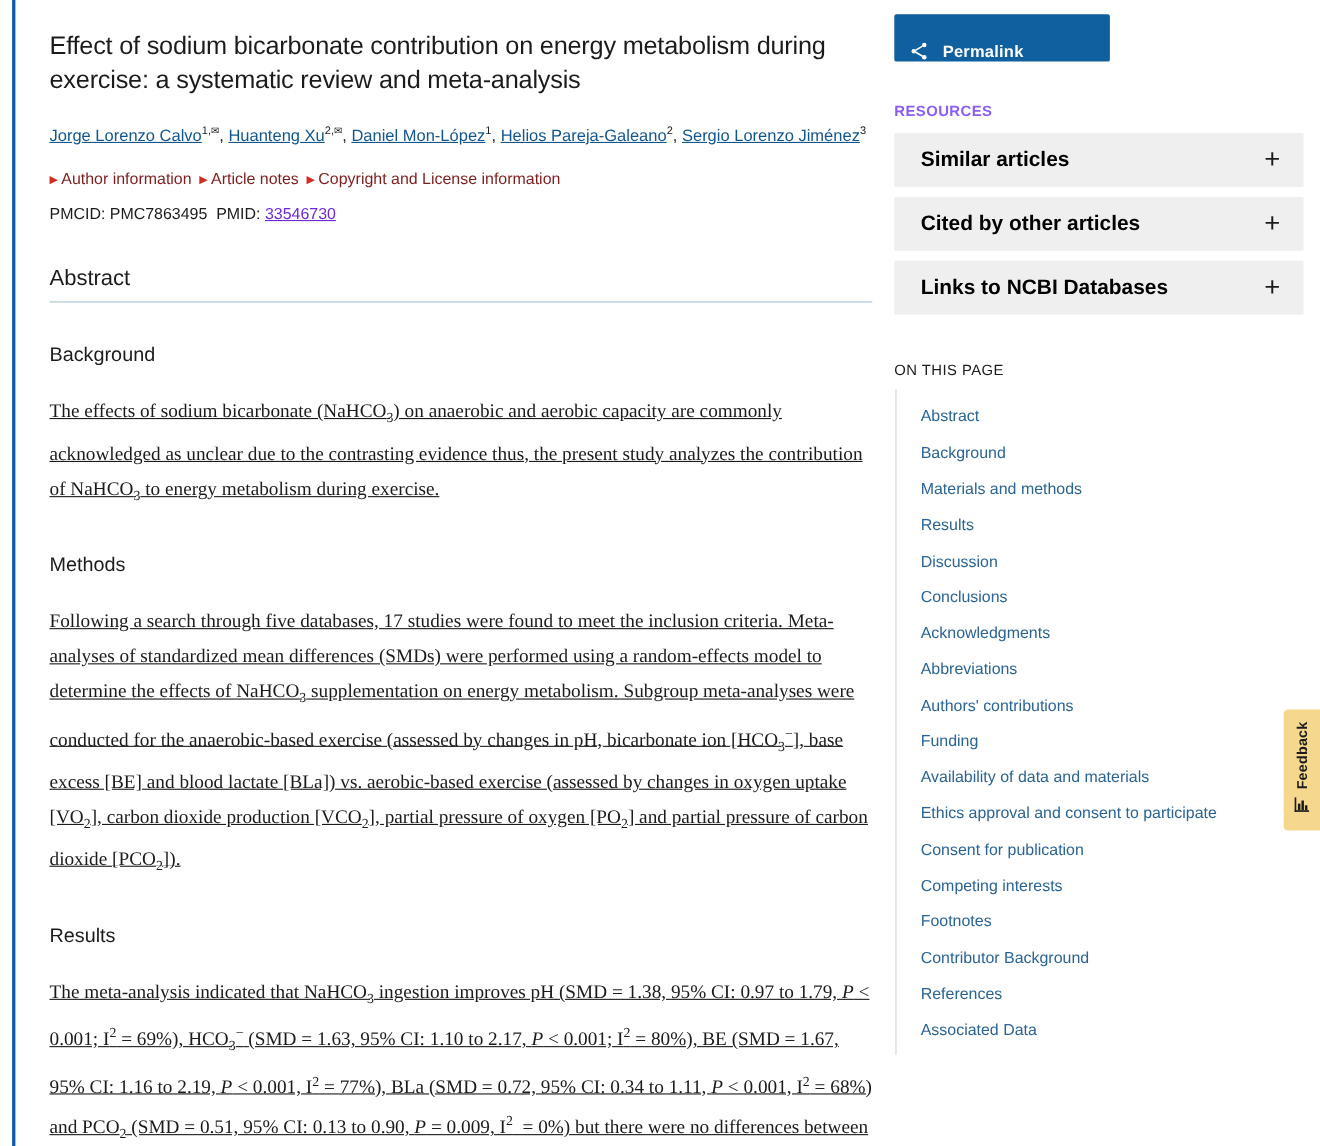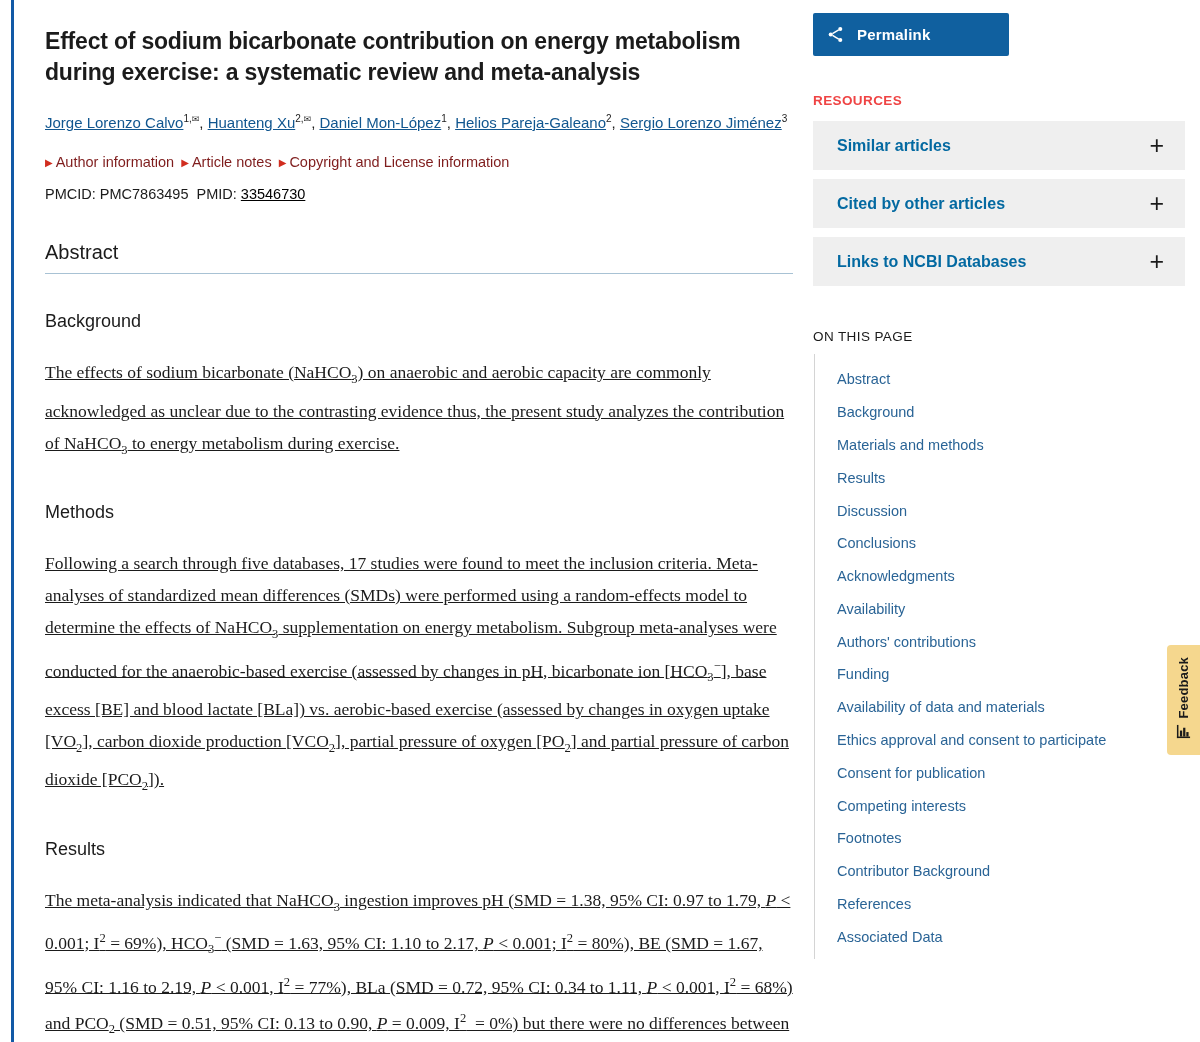--- a/index.html
+++ b/index.html
@@ -33,21 +33,21 @@
   
   .article {
     position: absolute;
     left: 45px; top: 0;
     width: 748px;
   }
 
   .art-title {
     font-family: "Liberation Sans", sans-serif;
     font-size: 23px;
-    font-weight: bold;
+    font-weight: normal;
     line-height: 31px;
     letter-spacing: -0.2px;
     color: #1b1b1b;
     margin: 26px 0 0 0;
   }
 
   .authors {
     margin-top: 23px;
     font-size: 15px;
     line-height: 16px;
@@ -80,21 +80,21 @@
     position: relative;
     top: -1px;
   }
   .meta-links .sep { display: inline-block; width: 7px; }
 
   .ids {
     margin-top: 13px;
     font-size: 14.5px;
     color: #1b1b1b;
   }
-  .ids a { color: #000000; text-decoration: underline; }
+  .ids a { color: #6d28d9; text-decoration: underline; }
 
   h2.section-h {
     font-family: "Liberation Sans", sans-serif;
     font-size: 20px;
     font-weight: normal;
     color: #1b1b1b;
     margin: 39px 0 0 0;
     padding-bottom: 9px;
     border-bottom: 1px solid #a8c2d4;
   }
@@ -122,21 +122,21 @@
 
   
   .sidebar {
     position: absolute;
     left: 813px; top: 0;
     width: 372px;
   }
 
   .permalink-btn {
     display: flex;
-    align-items: center;
+    align-items: flex-end;
     width: 196px;
     height: 43px;
     background: #10609f;
     border: none;
     border-radius: 2px;
     margin-top: 13px;
     cursor: pointer;
     padding: 0;
   }
   .permalink-btn .share-ico {
@@ -149,39 +149,39 @@
     color: #ffffff;
     font-size: 15px;
     font-weight: bold;
     letter-spacing: 0.2px;
   }
 
   .side-heading {
     font-size: 13.5px;
     font-weight: bold;
     letter-spacing: 0.4px;
-    color: #ef4444;
+    color: #8b5cf6;
     margin-top: 37px;
     margin-bottom: 13px;
   }
 
   .accordion-row {
     background: #efefef;
     height: 49px;
     display: flex;
     align-items: center;
     justify-content: space-between;
     padding: 0 21px 0 24px;
     margin-bottom: 9px;
     cursor: pointer;
   }
   .accordion-row .ac-label {
-    font-size: 16px;
+    font-size: 19px;
     font-weight: bold;
-    color: #0369a1;
+    color: #000000;
   }
   .accordion-row .ac-plus {
     font-size: 25px;
     font-weight: 300;
     color: #1b1b1b;
     line-height: 1;
   }
 
   .onthispage-heading {
     font-size: 13.5px;
@@ -301,21 +301,21 @@
     <div class="onthispage-heading">ON THIS PAGE</div>
 
     <nav class="toc" id="toc-list">
         <a href="#">Abstract</a>
         <a href="#">Background</a>
         <a href="#">Materials and methods</a>
         <a href="#">Results</a>
         <a href="#">Discussion</a>
         <a href="#">Conclusions</a>
         <a href="#">Acknowledgments</a>
-        <a href="#">Availability</a>
+        <a href="#">Abbreviations</a>
         <a href="#">Authors' contributions</a>
         <a href="#">Funding</a>
         <a href="#">Availability of data and materials</a>
         <a href="#">Ethics approval and consent to participate</a>
         <a href="#">Consent for publication</a>
         <a href="#">Competing interests</a>
         <a href="#">Footnotes</a>
         <a href="#">Contributor Background</a>
         <a href="#">References</a>
         <a href="#">Associated Data</a>

